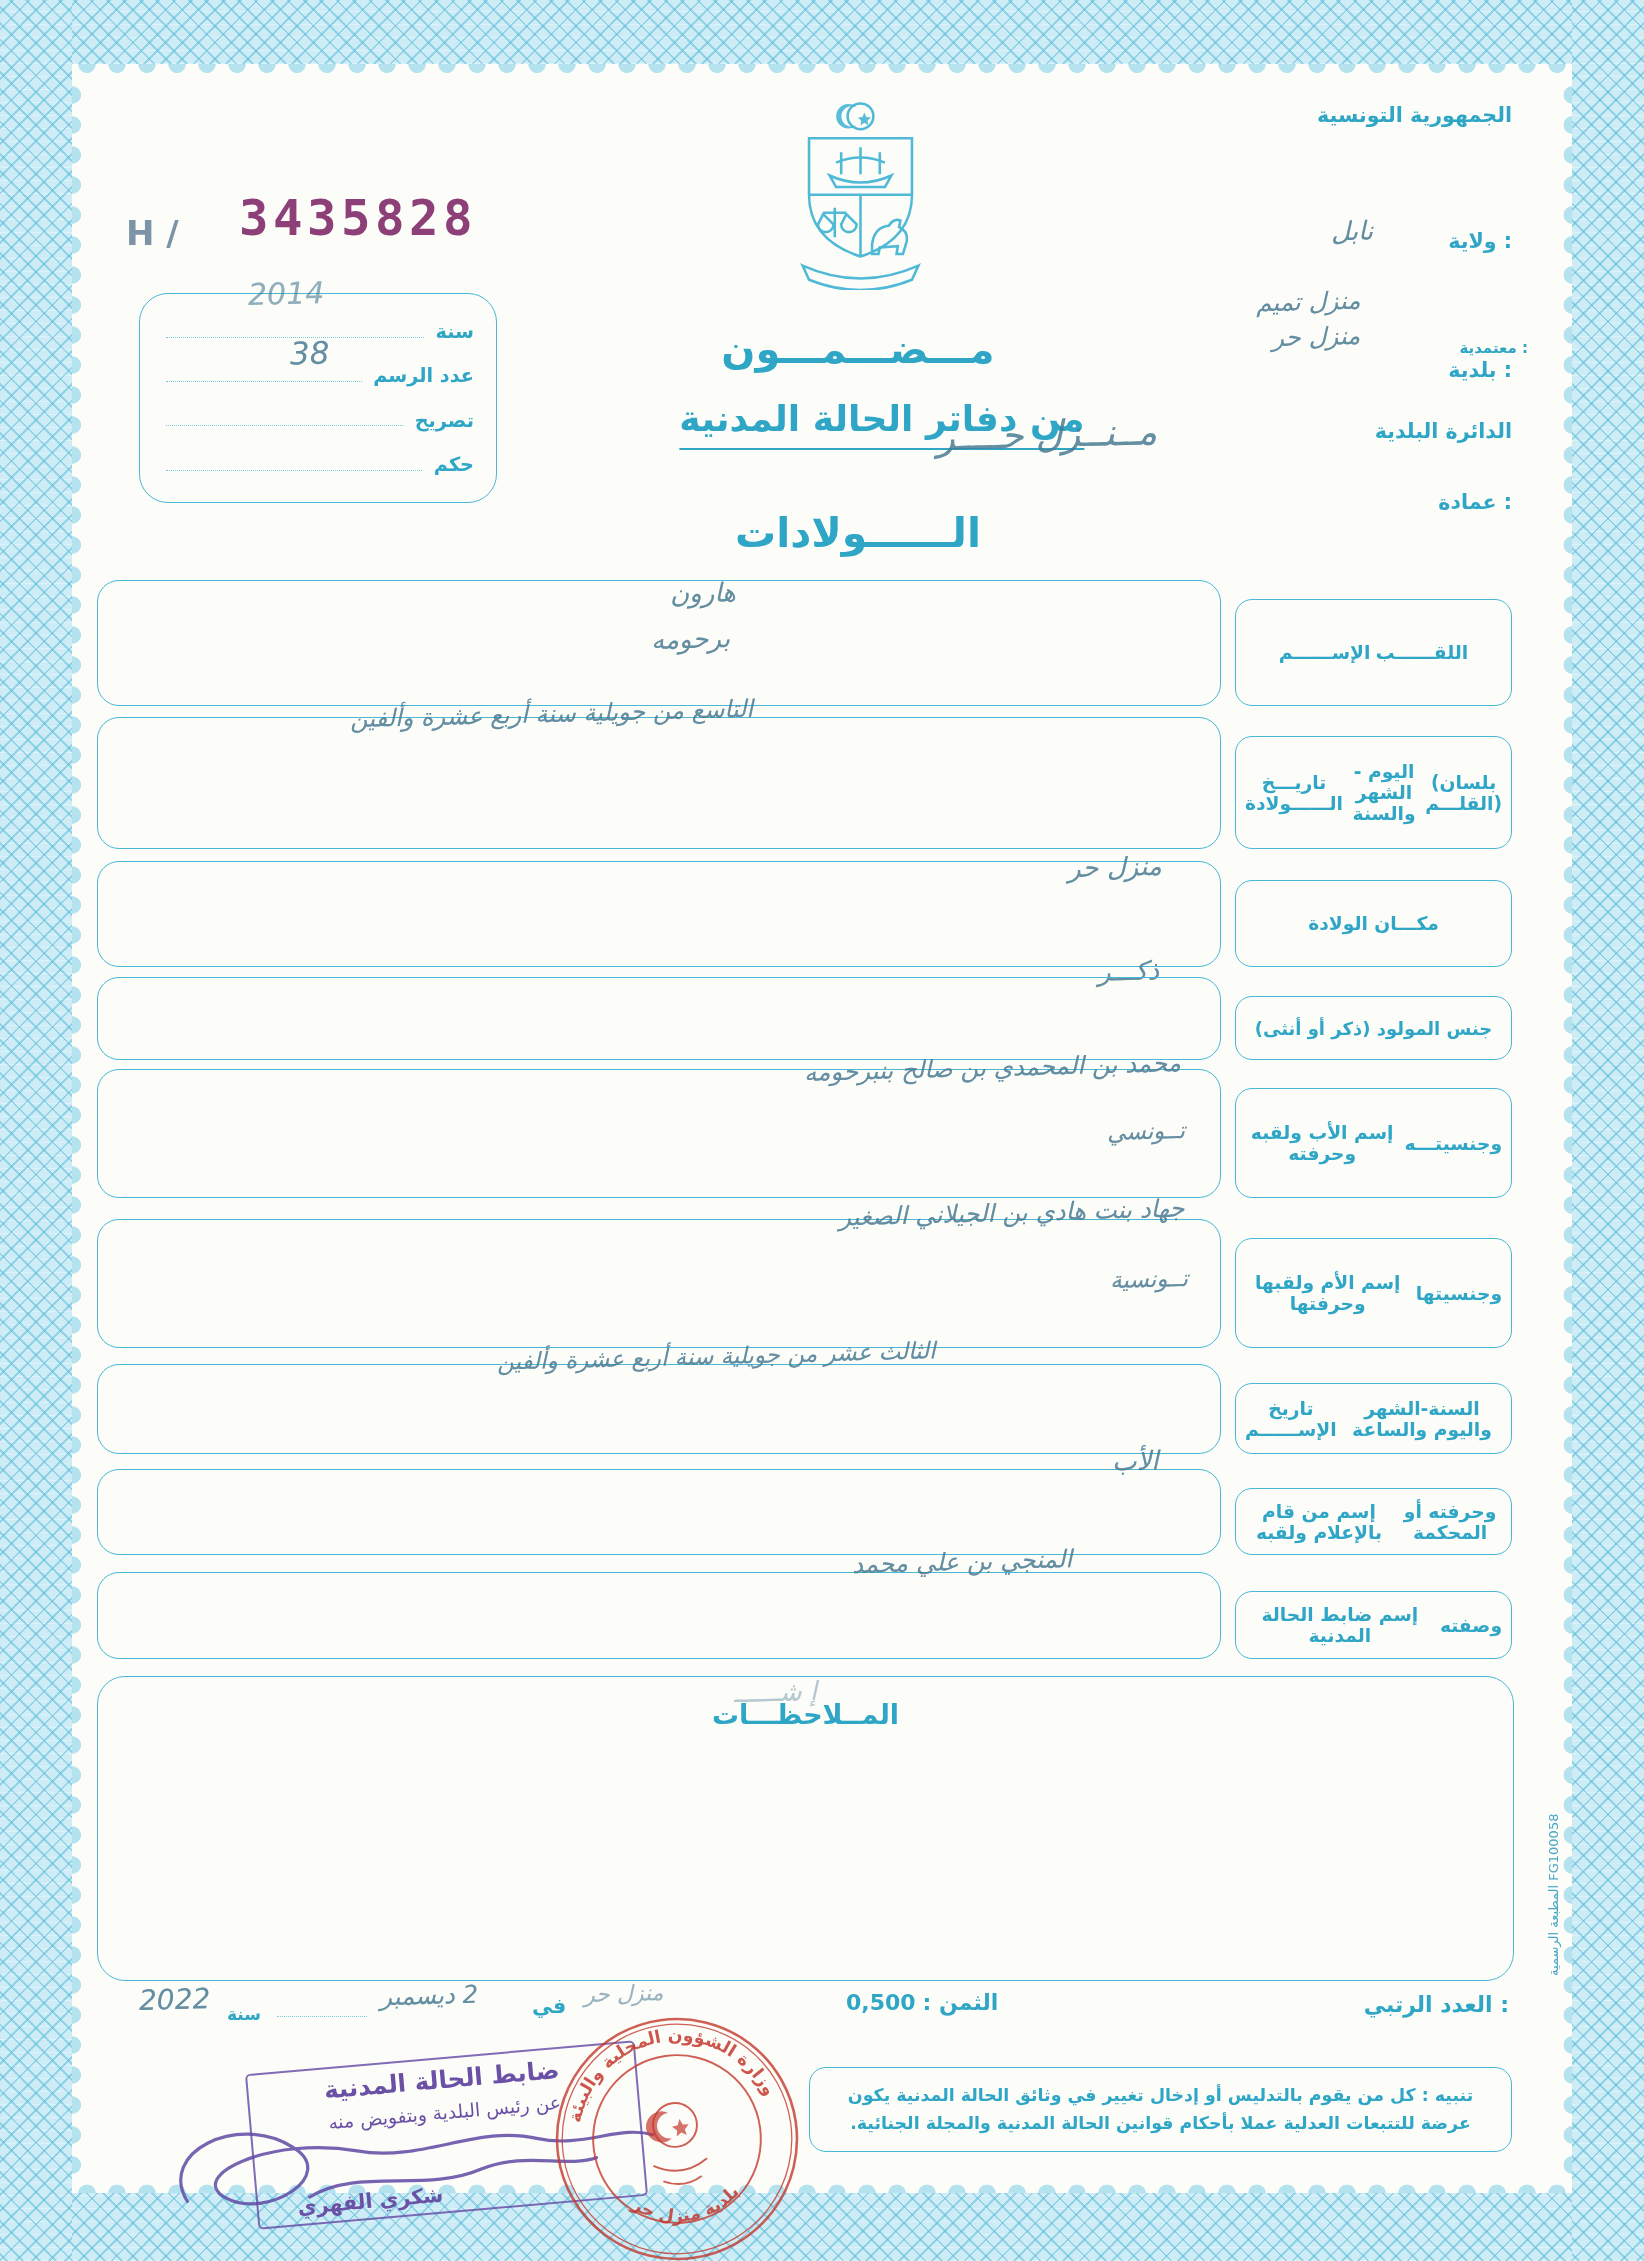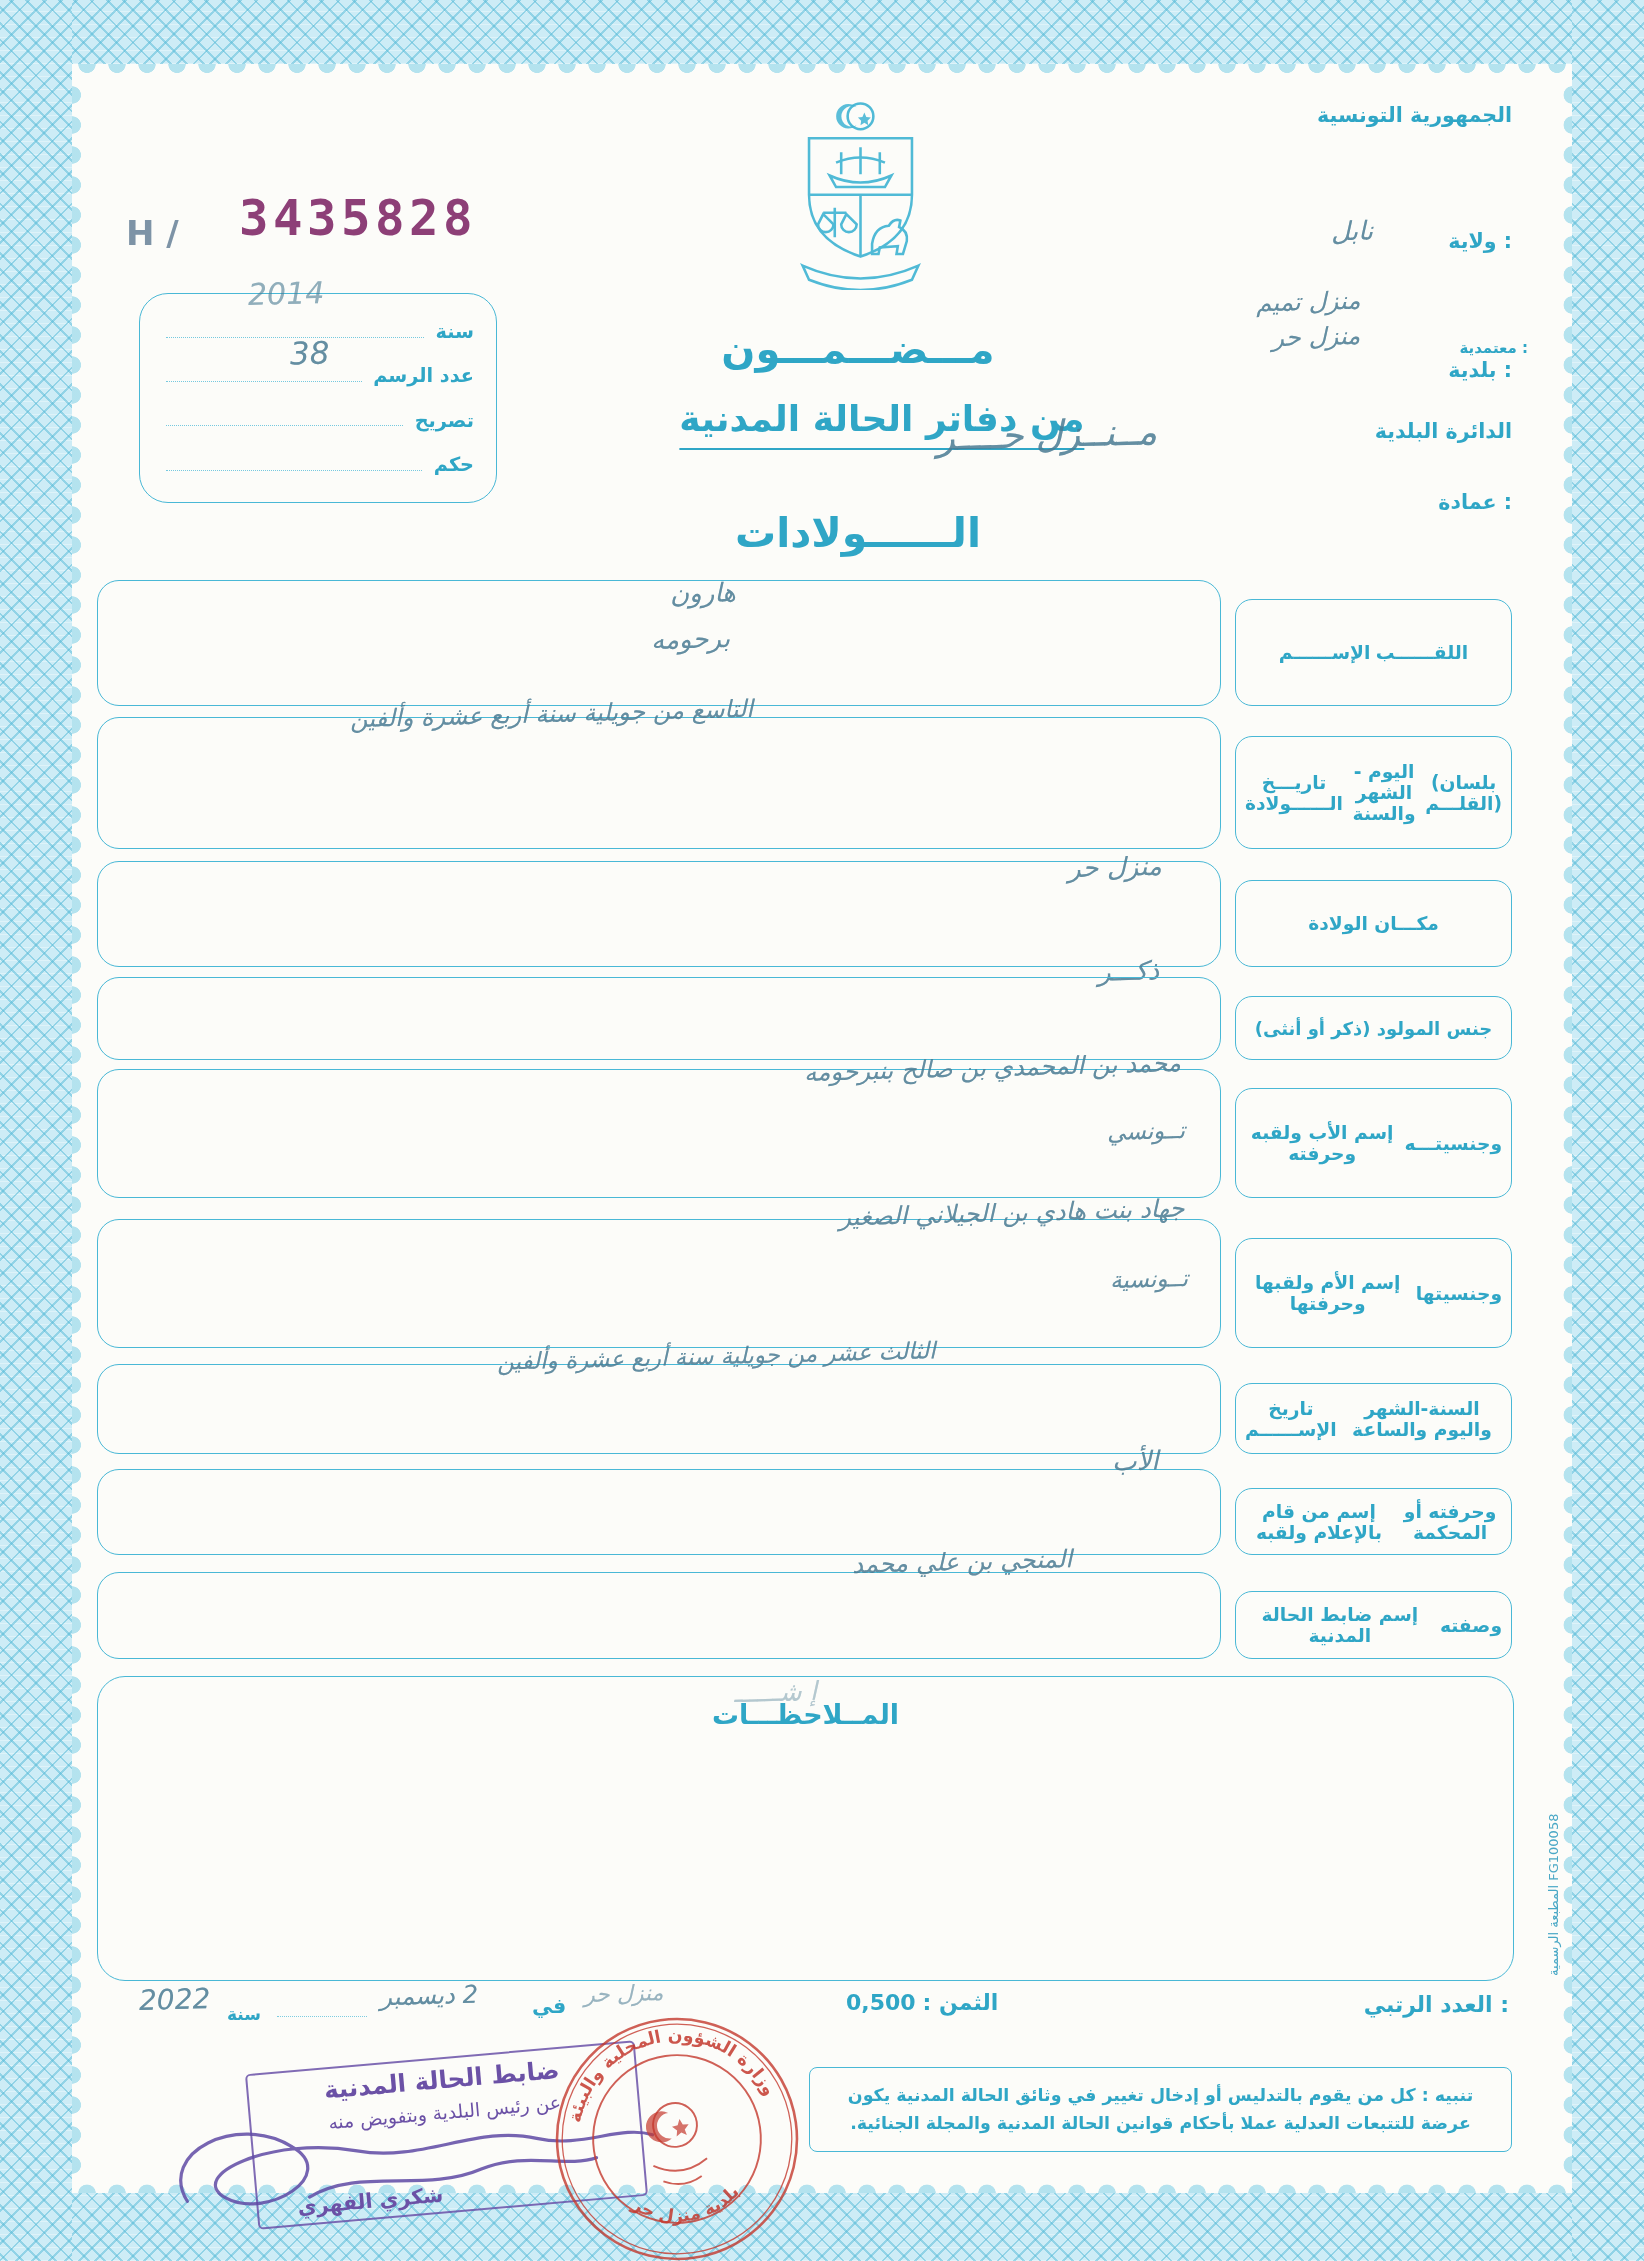--- a/index.html
+++ b/index.html
@@ -47,21 +47,21 @@
           display:flex;flex-direction:row;align-items:center;justify-content:center;gap:5.2px;
           color:#2fa6c6;font-weight:bold;font-size:18.7px;text-align:center;padding:5.2px 9px;box-sizing:border-box;margin-top:19px;}
   .v{position:absolute;font-size:26px;}
   .notes{position:absolute;left:97px;top:1676px;width:1415px;height:303px;border:1.9px solid #49b8d6;border-radius:28px;}
   
   .pstamp{left:251px;top:2057px;width:387px;height:152px;border:2.6px solid rgba(106,81,168,.85);
           border-radius:5.2px;transform:rotate(-5deg);color:#6b51a6;text-align:center;}
   .pstamp .l1{position:absolute;top:6.4px;width:100%;font-size:24.5px;font-weight:bold;}
   .pstamp .l2{position:absolute;top:43px;width:100%;font-size:18.7px;}
   .pstamp .l3{position:absolute;bottom:5.2px;left:39px;font-size:20.6px;font-weight:bold;}
-  .noticebox{left:809px;top:2067px;width:703px;height:85px;border:1.9px solid #49b8d6;border-radius:8px;
+  .noticebox{left:809px;top:2067px;width:703px;height:85px;border:1.9px solid #49b8d6;border-radius:17px;
              display:flex;align-items:center;justify-content:center;padding:6.4px 17px;box-sizing:border-box;}
   .noticebox p{margin:0;font-size:17.4px;line-height:1.6;color:#2fa6c6;font-weight:bold;text-align:center;direction:rtl;}
   .vertical-print{left:1546px;top:1976px;transform:rotate(-90deg);transform-origin:0 0;
                   font-size:13px;color:#4aa8c6;white-space:nowrap;}
 </style>
 </head>
 <body>
 
 <div class="page">
 

